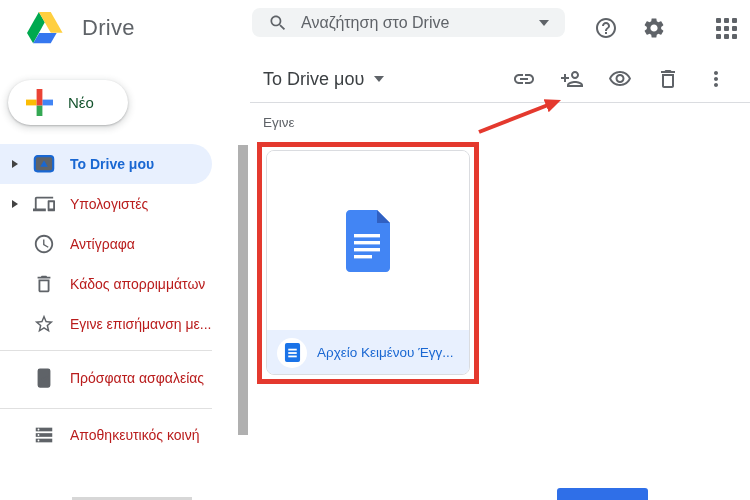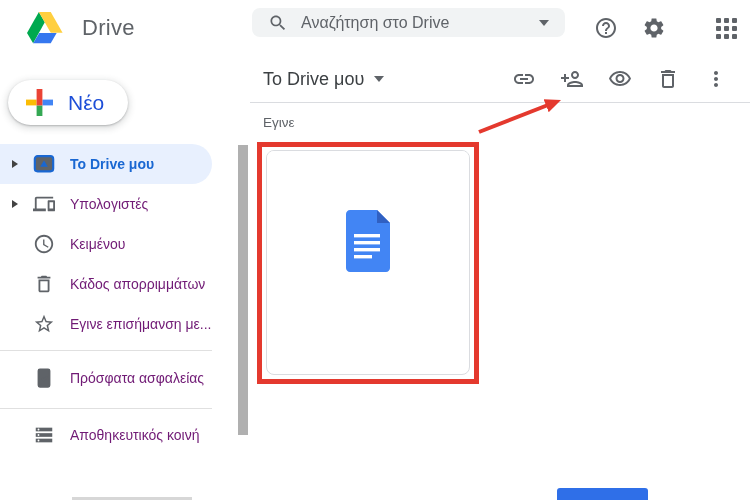--- a/index.html
+++ b/index.html
@@ -26,33 +26,33 @@
   .apps-grid { position:absolute; left:716px; top:18px; display:grid; cursor:pointer;
                grid-template-columns:repeat(3,5px); grid-template-rows:repeat(3,5px); gap:3px; }
   .apps-grid i { background:#5f6368; border-radius:1px; }
 
   
   .sidebar { position:absolute; left:0; top:56px; width:250px; height:444px; background:#fff; }
   .new-btn { position:absolute; left:8px; top:24px; width:120px; height:45px; background:#fff;
              border-radius:24px; display:flex; align-items:center; padding-left:18px; gap:15px; cursor:pointer;
              box-shadow:0 1px 2px 0 rgba(60,64,67,.30), 0 2px 6px 2px rgba(60,64,67,.15); }
   .new-btn svg { width:27px; height:27px; }
-  .new-btn span { font-size:21px; color:#1d4ed8; }
+  .new-btn span { font-size:15px; color:#14532d; }
 
   .nav { position:absolute; left:0; top:88px; width:250px; }
   .nav-item { height:40px; width:212px; display:flex; align-items:center; cursor:pointer;
               border-radius:0 20px 20px 0; }
   .nav-item.selected { background:#e8f0fe; }
   .exp { width:14px; margin-left:8px; display:flex; justify-content:center; flex:none; }
   .exp-arrow { width:0; height:0; border-top:4.5px solid transparent; border-bottom:4.5px solid transparent;
                border-left:6px solid #424242; }
   .icon-box { width:24px; height:24px; margin-left:10px; display:flex; align-items:center;
               justify-content:center; flex:none; }
   .icon-box svg { width:22px; height:22px; fill:#5f6368; }
-  .nav-label { margin-left:14px; font-size:14px; color:#701a75; white-space:nowrap; }
+  .nav-label { margin-left:14px; font-size:14px; color:#b91c1c; white-space:nowrap; }
   .selected .nav-label { color:#1967d2; font-weight:700; }
   .nav-divider { height:1px; background:#e0e0e0; width:212px; }
   .div1 { margin:6px 0 7px 0; } .div2 { margin:10px 0 6px 0; }
   .storage-bar { position:absolute; left:72px; top:441px; width:120px; height:3px; background:#d7d7d7; }
 
   .scrollbar { position:absolute; left:238px; top:145px; width:10px; height:290px; background:#b0b0b0; }
 
   
   .content { position:absolute; left:250px; top:56px; width:500px; height:444px; background:#fff; }
   .content-toolbar { height:47px; display:flex; align-items:center; border-bottom:1px solid #dadce0;
@@ -160,21 +160,21 @@
     </div>
 
 
     <div class="nav-item">
       <span class="exp"></span>
       <span class="icon-box">
         <svg viewBox="0 0 24 24">
             <path d="M11.99 2C6.47 2 2 6.48 2 12s4.47 10 9.99 10C17.52 22 22 17.52 22 12S17.52 2 11.99 2zM12 20c-4.42 0-8-3.58-8-8s3.58-8 8-8 8 3.58 8 8-3.58 8-8 8zm.5-13H11v6l5.25 3.15.75-1.23-4.5-2.67z"></path>
           </svg>
       </span>
-      <span class="nav-label">Κειμένου</span>
+      <span class="nav-label">Αντίγραφα</span>
     </div>
 
     <div class="nav-item">
       <span class="exp"></span>
       <span class="icon-box">
         <svg viewBox="0 0 24 24">
             <path d="M16 9v10H8V9h8m-1.5-6h-5l-1 1H5v2h14V4h-3.5l-1-1zM18 7H6v12c0 1.1.9 2 2 2h8c1.1 0 2-.9 2-2V7z"></path>
           </svg>
       </span>
       <span class="nav-label">Κάδος απορριμμάτων</span>
@@ -255,20 +255,31 @@
     <div class="card-preview">
       <svg width="48" height="62" viewBox="0 0 48 62">
         <path d="M33 0H6C3.8 0 2 1.8 2 4v54c0 2.2 1.8 4 4 4h36c2.2 0 4-1.8 4-4V13L33 0z" fill="#4285f4"></path>
         <path d="M33 0v13h13z" fill="#3060c2"></path>
         <rect x="10" y="24" width="26" height="3.4" fill="#fff"></rect>
         <rect x="10" y="31" width="26" height="3.4" fill="#fff"></rect>
         <rect x="10" y="38" width="26" height="3.4" fill="#fff"></rect>
         <rect x="10" y="45" width="18" height="3.4" fill="#fff"></rect>
       </svg>
     </div>
+    <div class="card-footer">
+      <span class="small-icon-circle">
+        <svg width="17" height="21" viewBox="0 0 18 22">
+          <rect x="1" y="1" width="16" height="20" rx="2" fill="#1a73e8"></rect>
+          <rect x="4.5" y="7" width="9" height="1.9" fill="#fff"></rect>
+          <rect x="4.5" y="10.6" width="9" height="1.9" fill="#fff"></rect>
+          <rect x="4.5" y="14.2" width="9" height="1.9" fill="#fff"></rect>
+        </svg>
+      </span>
+      <span class="card-name">Αρχείο Κειμένου Έγγ...</span>
+    </div>
   </div>
 </div>
 
 <div class="annot-rect"></div>
 
 <svg class="annot-arrow">
   <defs>
     <marker id="ah" markerUnits="userSpaceOnUse" markerWidth="18" markerHeight="16" refX="2" refY="8" orient="auto">
       <polygon points="0,1 16,8 0,15" fill="#e4392e"></polygon>
     </marker>

